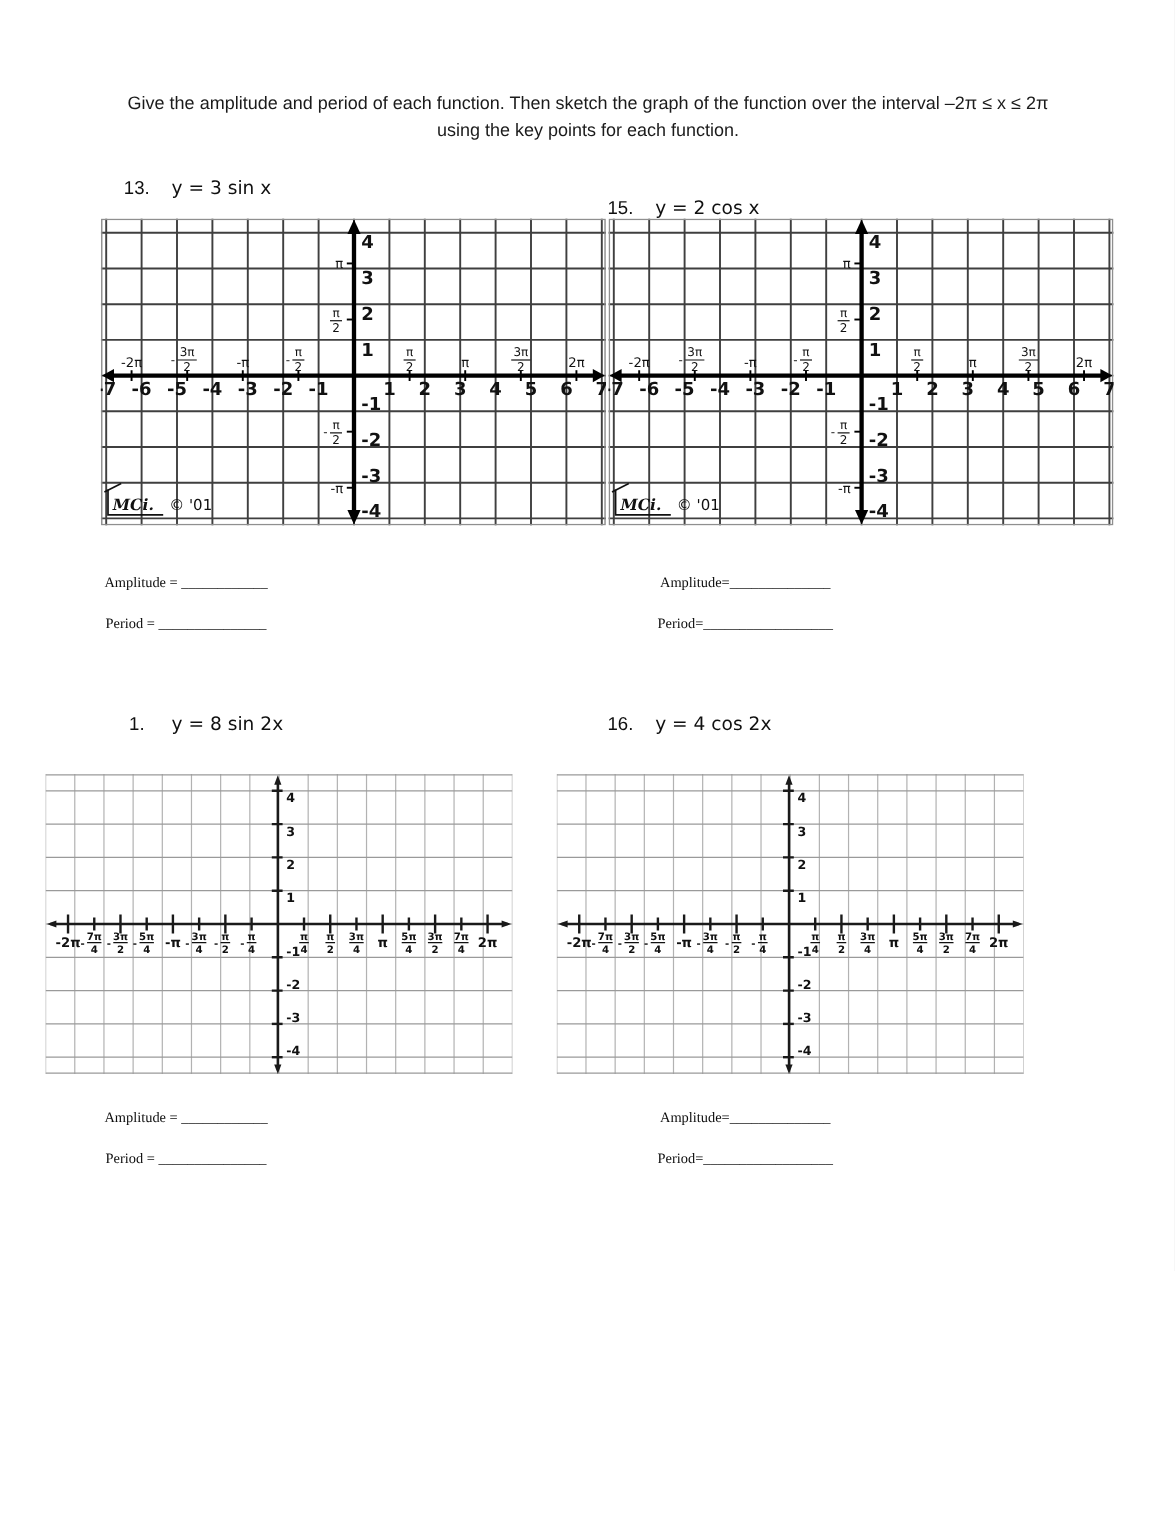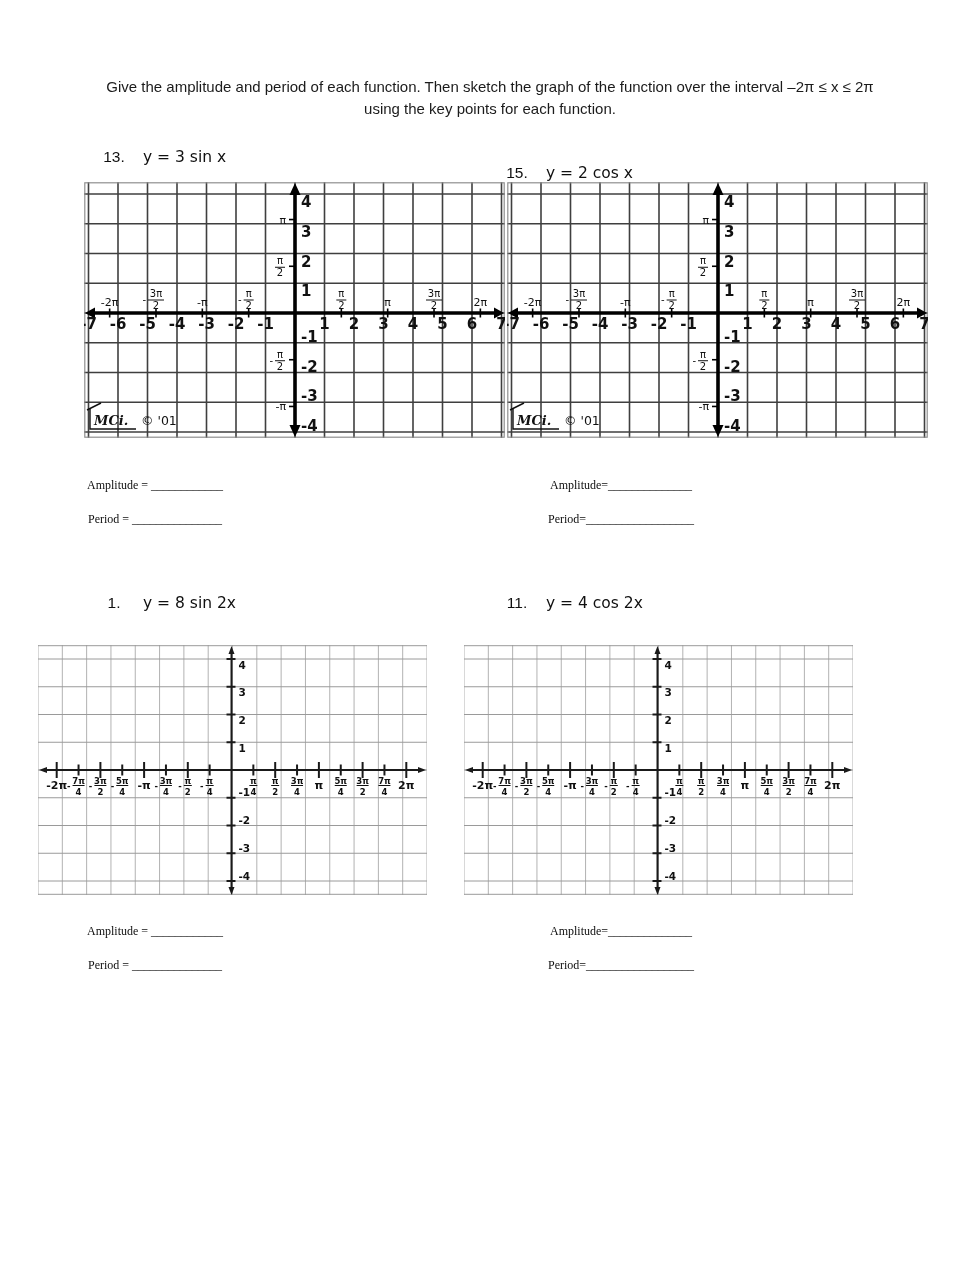--- a/index.html
+++ b/index.html
@@ -247,21 +247,21 @@
   </div>
   <div class="answers" id="ans15">
     <div class="line"><span>Amplitude=</span><span>______________</span></div>
     <div class="line"><span>Period=</span><span>__________________</span></div>
   </div>
 
   <div class="prob" id="p16">
     <span class="num">1.</span><span class="eq">y = 8 sin 2x</span>
   </div>
   <div class="prob" id="p17">
-    <span class="num">11.</span><span class="eq">y = 4 cos 2x</span>
+    <span class="num">16.</span><span class="eq">y = 4 cos 2x</span>
   </div>
 
   <svg class="graph" id="graph-16" width="389" height="250">
       <line x1="0" y1="0" x2="0" y2="250" stroke="#b2b2b2" stroke-width="1"></line>
       <line x1="24.3125" y1="0" x2="24.3125" y2="250" stroke="#b2b2b2" stroke-width="1"></line>
       <line x1="48.625" y1="0" x2="48.625" y2="250" stroke="#b2b2b2" stroke-width="1"></line>
       <line x1="72.9375" y1="0" x2="72.9375" y2="250" stroke="#b2b2b2" stroke-width="1"></line>
       <line x1="97.25" y1="0" x2="97.25" y2="250" stroke="#b2b2b2" stroke-width="1"></line>
       <line x1="121.5625" y1="0" x2="121.5625" y2="250" stroke="#b2b2b2" stroke-width="1"></line>
       <line x1="145.875" y1="0" x2="145.875" y2="250" stroke="#b2b2b2" stroke-width="1"></line>

